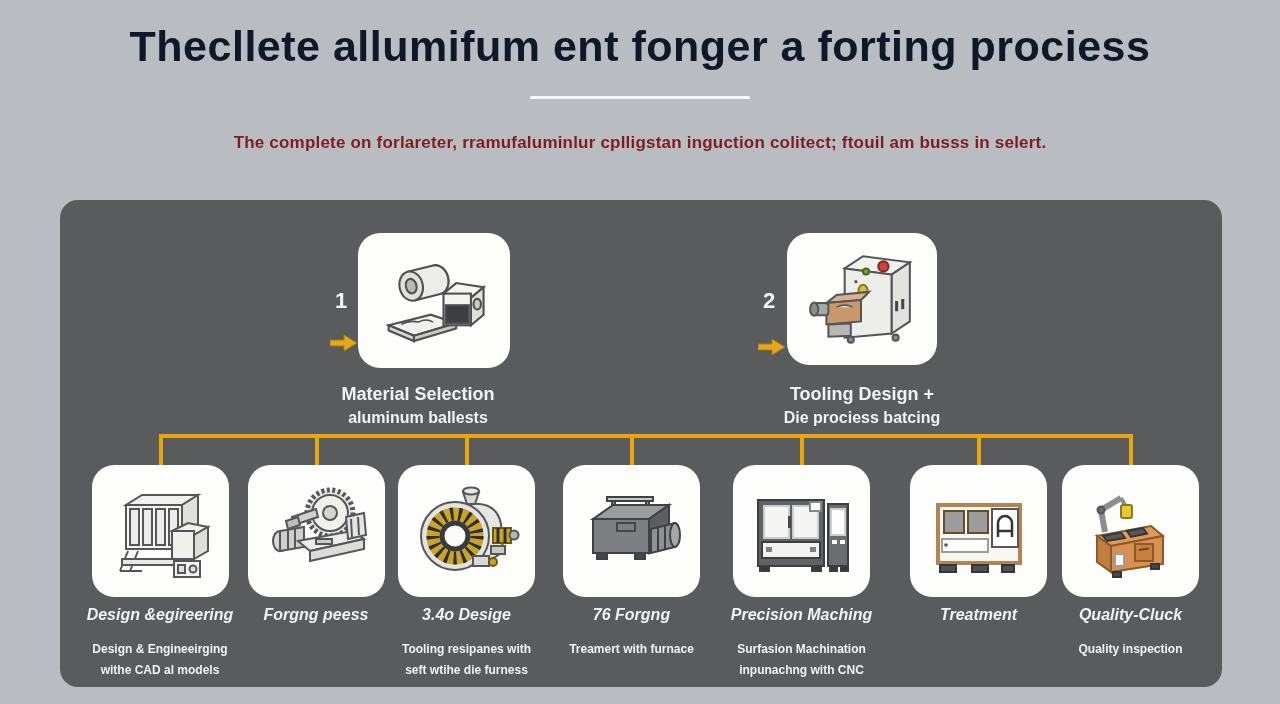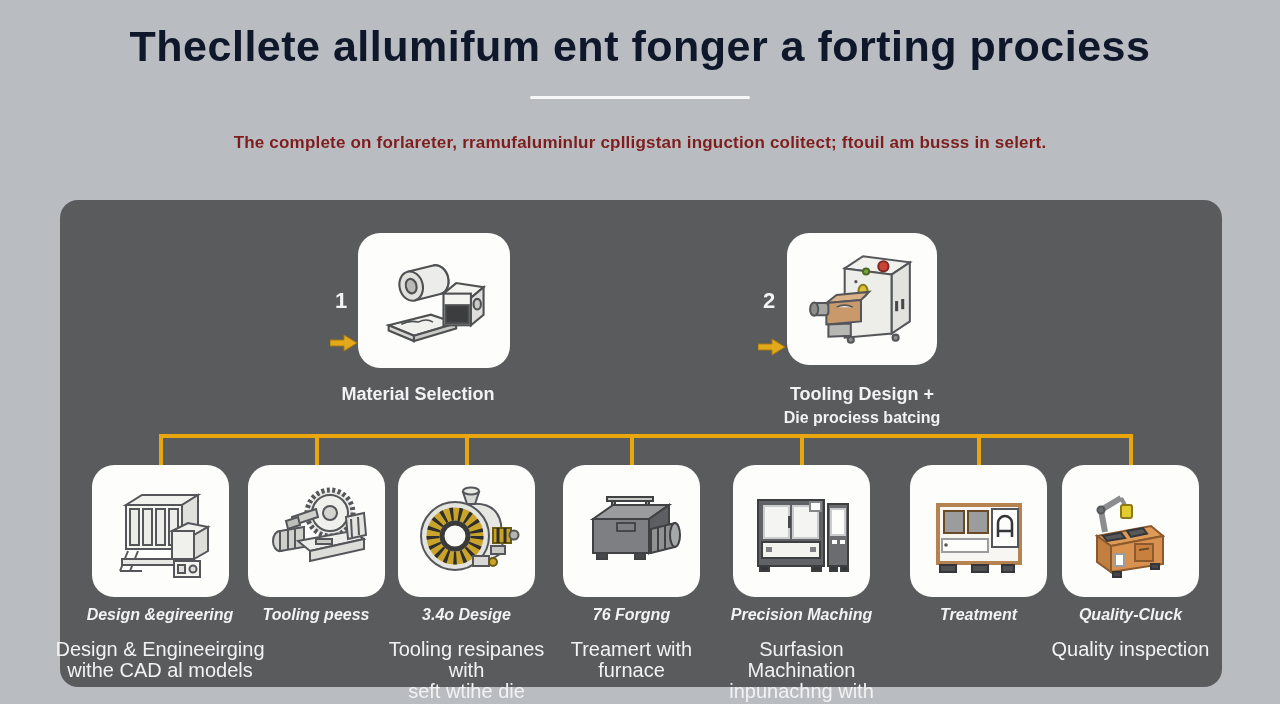--- a/index.html
+++ b/index.html
@@ -34,21 +34,21 @@
   }
   .step-num{
     position:absolute;width:22px;text-align:center;
     color:#f3f4f5;font-size:22px;font-weight:700;
   }
   .step-arrow{position:absolute;width:28px;height:18px;}
   .step-label{position:absolute;text-align:center;color:#f1f2f3;}
   .top-label .t{font-size:18px;font-weight:700;line-height:24px;}
   .top-label .s{font-size:16px;font-weight:600;line-height:23px;}
   .bot-label .t{font-size:16px;font-weight:700;line-height:22px;margin-bottom:13px;font-style:italic;}
-  .bot-label .s{font-size:20px;font-weight:400;line-height:21px;}
+  .bot-label .s{font-size:12px;font-weight:700;line-height:21px;}
   .hline{position:absolute;left:99px;top:234px;width:974px;height:4px;background:#e9a60d;}
   .drop{position:absolute;top:234px;width:4px;height:33px;background:#e9a60d;}
   svg{display:block;}
 </style>
 </head>
 <body>
 
 <div class="stage">
 
   <div class="page-title">Thecllete allumifum ent fonger a forting prociess</div>
@@ -81,20 +81,21 @@
             <path d="M90,50 L102,40 L102,66 L90,76 Z" fill="#dededb"></path>
             <rect x="64" y="46" width="26" height="30" fill="#f4f4f1"></rect>
             <rect x="66" y="57" width="22" height="17" fill="#3c3d3e"></rect>
             <ellipse cx="96" cy="56" rx="3.5" ry="5" fill="#c9c9c6"></ellipse>
           </g>
         </svg>
       </span>
     </div>
     <div class="step-label top-label" style="left:248px;top:182px;width:220px;">
       <div class="t">Material Selection</div>
+      <div class="s">aluminum ballests</div>
     </div>
 
     <div class="step-num" style="left:698px;top:88px;">2</div>
     <div class="step-arrow" style="left:698px;top:138px;">
       <svg width="28" height="18" viewBox="0 0 28 18">
         <polygon points="0,6 14,6 14,1 27,9 14,17 14,12 0,12" fill="#e2aa1b" stroke="#a87a0c" stroke-width="1"></polygon>
       </svg>
     </div>
     <div class="card" style="left:727px;top:33px;width:150px;height:132px;">
       <span>
@@ -186,21 +187,21 @@
             <rect x="52" y="60" width="16" height="5" fill="#c9c9c6"></rect>
             <polygon points="46,72 100,60 100,70 46,82" fill="#dcdcd9"></polygon>
             <polygon points="82,38 100,34 102,56 84,60" fill="#e4e4e1"></polygon>
             <line x1="87" y1="40" x2="88" y2="58"></line>
               <line x1="94" y1="38" x2="95" y2="56"></line>
           </g>
         </svg>
       </span>
     </div>
     <div class="step-label bot-label" style="left:166px;top:404px;width:180px;">
-      <div class="t">Tooling peess</div>
+      <div class="t">Forgng peess</div>
     </div>
 
     <div class="card" style="left:338px;top:265px;width:137px;height:132px;">
       <span>
         <svg width="108" height="106" viewBox="0 0 108 106">
           <g stroke="#54565a" stroke-width="2">
             <path d="M58,26 Q84,24 88,46 L90,74 Q74,86 58,84 Z" fill="#e6e6e3"></path>
             <polygon points="50,14 66,14 62,26 54,26" fill="#d8d8d5"></polygon>
             <ellipse cx="58" cy="13" rx="8" ry="3.5" fill="#e8e8e5"></ellipse>
             <rect x="80" y="50" width="18" height="15" fill="#caa42a" stroke="#6b5a12"></rect>

